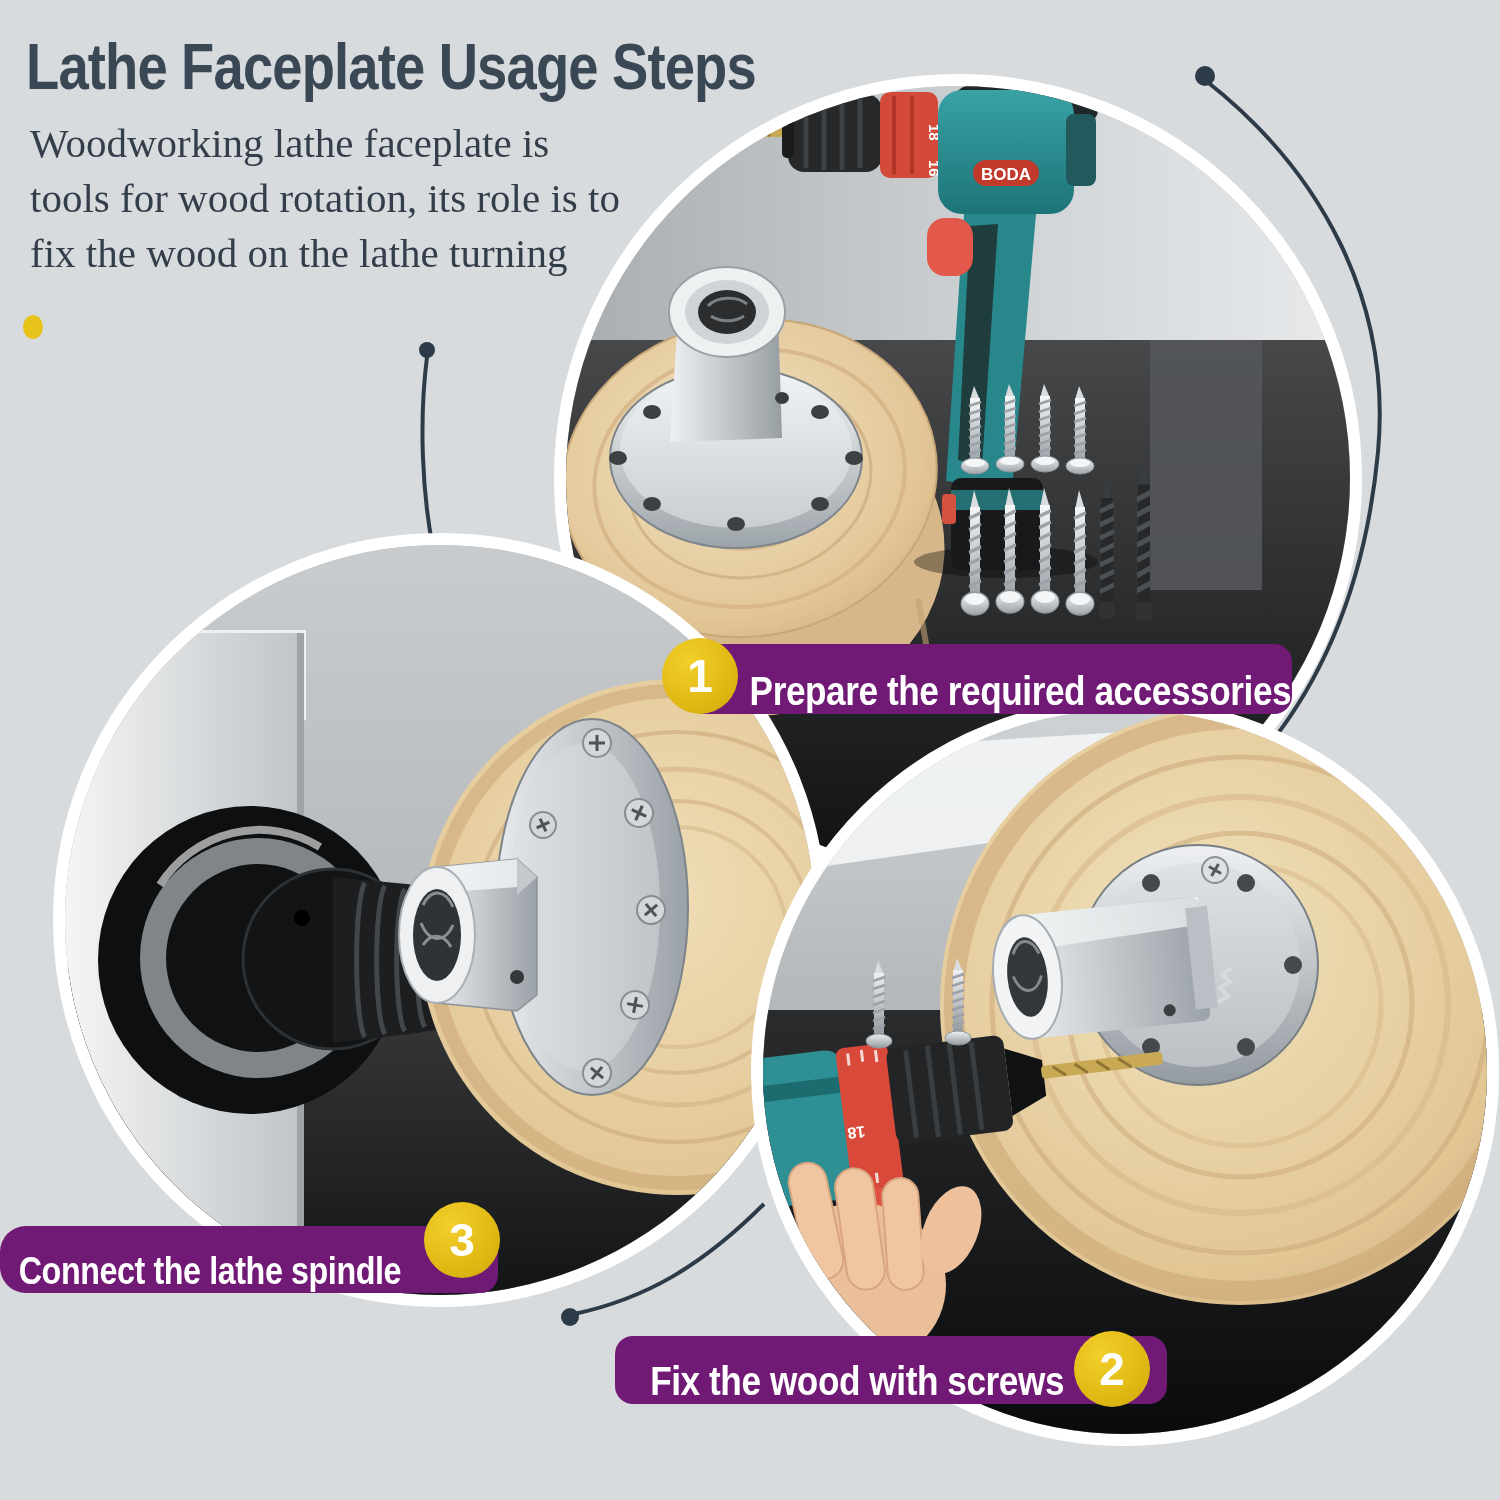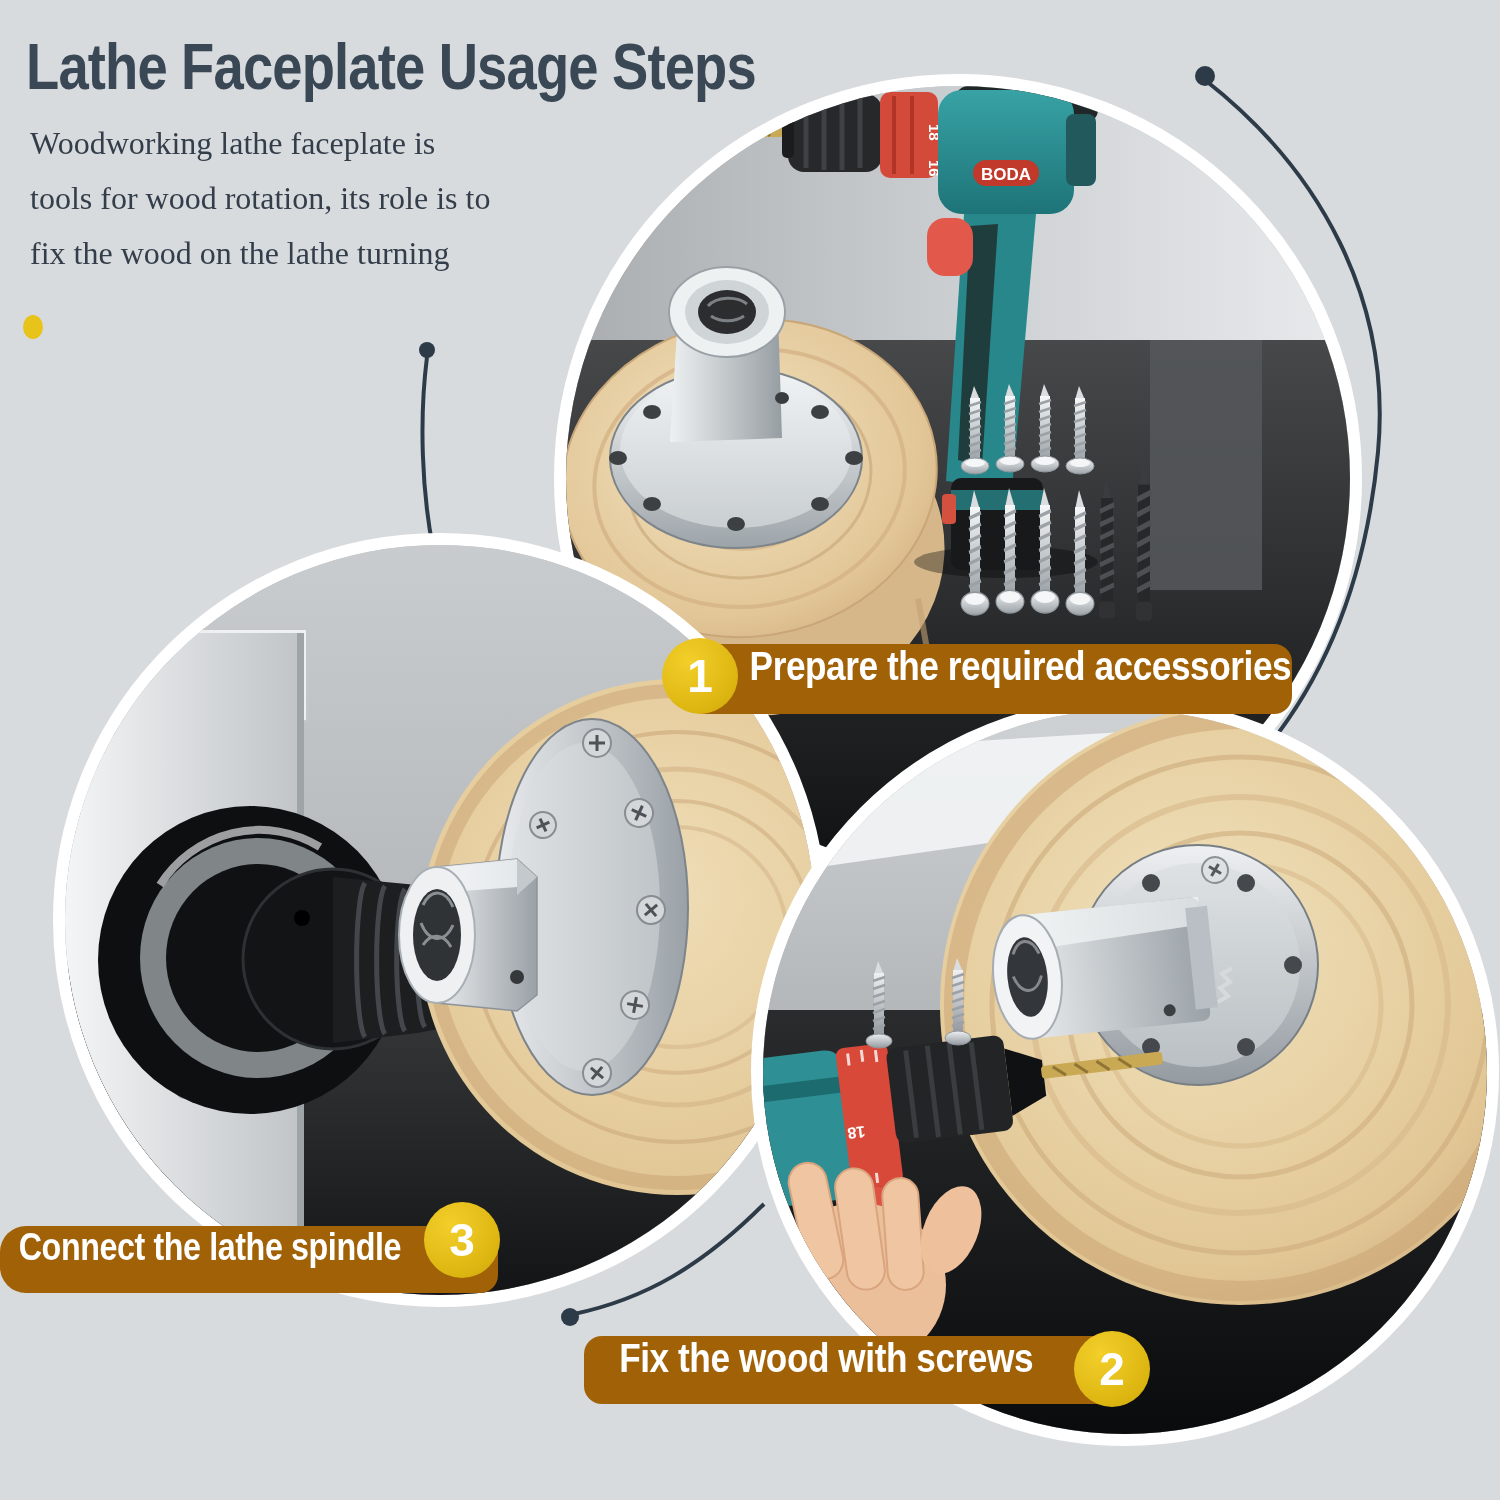--- a/index.html
+++ b/index.html
@@ -4,40 +4,40 @@
 <style>
   html,body{margin:0;padding:0;}
   body{width:1500px;height:1500px;overflow:hidden;background:#d8dbde;}
   .stage{position:relative;width:1500px;height:1500px;background:#d8dbde;
          font-family:"Liberation Sans",sans-serif;}
   
   .title{position:absolute;left:26px;top:30px;font-size:64px;font-weight:700;
          color:#3a4754;letter-spacing:-1px;transform:scaleX(.85);transform-origin:left top;
          white-space:nowrap;}
   .desc{position:absolute;left:30px;top:116px;font-family:"Liberation Serif",serif;
-        font-size:32px;line-height:55px;color:#333e4a;white-space:nowrap;}
+        font-size:41px;line-height:55px;color:#333e4a;white-space:nowrap;}
   .accent-dot{position:absolute;left:23px;top:315px;width:20px;height:24px;
         border-radius:50%;background:#e8c31a;}
   
   .arcs{position:absolute;left:0;top:0;z-index:1;}
   
   .pcircle{position:absolute;border:12px solid #ffffff;border-radius:50%;overflow:hidden;
            background:#bfc3c6;}
   .pcircle svg{display:block;width:100%;height:100%;}
   #circle1{left:554px;top:74px;width:784px;height:784px;z-index:2;}
   #circle3{left:53px;top:533px;width:750px;height:750px;z-index:3;}
   #circle2{left:751px;top:698px;width:724px;height:724px;z-index:4;}
   
-  .pill{position:absolute;z-index:6;background:#a16207;border-radius:18px;
-        display:flex;align-items:flex-start;height:70px;color:#fff;}
+  .pill{position:absolute;z-index:6;background:#701a75;border-radius:18px;
+        display:flex;align-items:flex-end;height:70px;color:#fff;}
   .pill .lbl{font-size:40px;font-weight:700;letter-spacing:-.5px;white-space:nowrap;
         transform:scaleX(.88);transform-origin:left center;}
   #pill1{left:688px;top:644px;width:604px;}
   #pill1 .lbl{padding-left:70px;}
-  #pill2{left:584px;top:1336px;width:552px;height:68px;}
+  #pill2{left:615px;top:1336px;width:552px;height:68px;}
   #pill2 .lbl{padding-left:40px;}
   #pill3{left:0px;top:1206px;width:498px;height:67px;border-top-left-radius:26px;border-bottom-left-radius:26px;margin-top:20px;}
   #pill3 .lbl{padding-left:22px;font-size:38px;transform:scaleX(.85);}
   .badge{position:absolute;z-index:7;width:76px;height:76px;border-radius:50%;
          background:radial-gradient(circle at 35% 30%,#f3cf2a,#ddb511 70%,#c9a30d);
          color:#fff;font-size:46px;font-weight:700;display:flex;align-items:center;
          justify-content:center;}
   #badge1{left:662px;top:638px;}
   #badge2{left:1074px;top:1331px;}
   #badge3{left:424px;top:1202px;}

